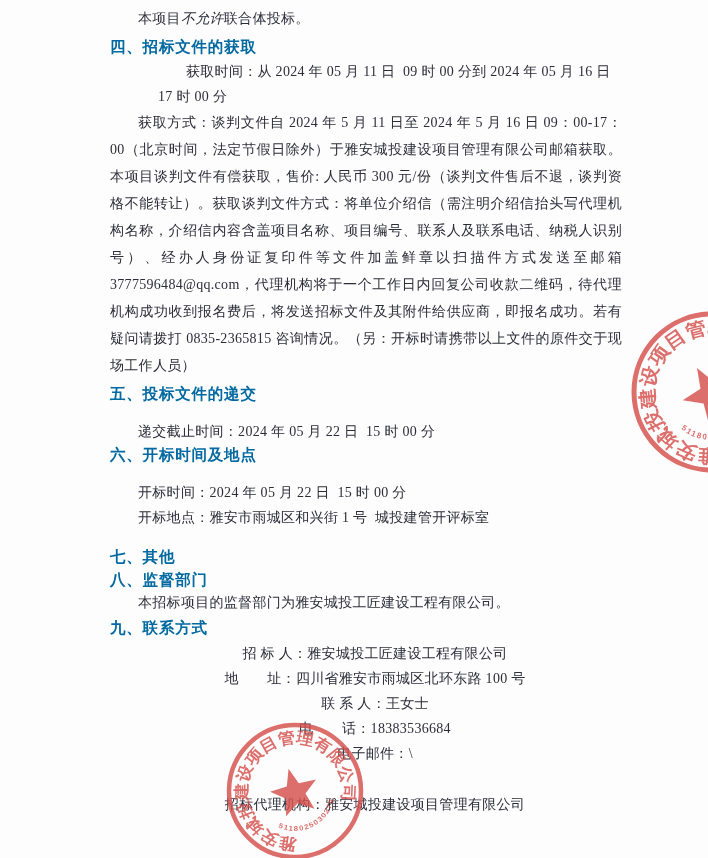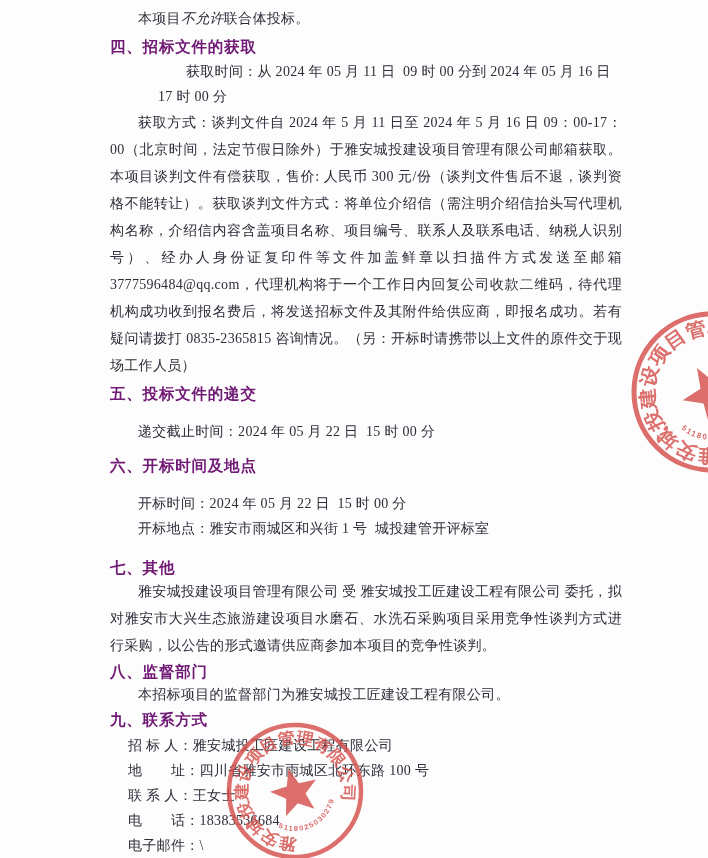--- a/index.html
+++ b/index.html
@@ -10,26 +10,26 @@
     color:#2d2d3a;
   }
   .page { position:absolute; inset:0; background:#fdfdfd; }
   .doc {
     position:absolute; left:110px; top:6px; width:512px;
     font-size:14px; letter-spacing:0.3px;
   }
   .ln { line-height:25px; margin:0; white-space:pre-wrap; }
   .para { line-height:27px; margin:0; text-align:justify;font-family:Liberation Serif, serif; }
   .ind { text-indent:28px; }
-  .ind2 { text-indent:18px; }
+  .ind2 { text-indent:18px;text-align:center; }
   .hd {
-    font-size:15.5px; font-weight:bold; color:#701a75;
+    font-size:15.5px; font-weight:bold; color:#0369a1;
     line-height:21px; margin:5px 0 0 0; letter-spacing:0.8px;
   }
-  .hd4 { margin-top:5px; } .hd5 { margin-top:4px; } .hd6 { margin-top:11px; }
+  .hd4 { margin-top:5px; } .hd5 { margin-top:4px; } .hd6 { margin-top:0; }
   .hd7 { margin-top:16px; } .hd8 { margin-top:2px; } .hd9 { margin-top:2px; }
   .mt1 { margin-top:15px; } .mt2 { margin-top:2px;margin-left:48px; } .mt3 { margin-top:3px; }
   .emph { font-style:italic; font-weight:normal; }
   .agency-line { margin-top:26px; }
   .seal { position:absolute; opacity:0.82; pointer-events:none; }
   .seal-bottom { left:222px; top:718px; }
   .seal-right  { left:622px; top:302px; }
   .seal text {
     font-family:"Liberation Sans", sans-serif;
     font-weight:bold;
@@ -48,21 +48,20 @@
     <p class="para ind">获取方式：谈判文件自 2024 年 5 月 11 日至 2024 年 5 月 16 日 09：00-17：00（北京时间，法定节假日除外）于雅安城投建设项目管理有限公司邮箱获取。本项目谈判文件有偿获取，售价: 人民币 300 元/份（谈判文件售后不退，谈判资格不能转让）。获取谈判文件方式：将单位介绍信（需注明介绍信抬头写代理机构名称，介绍信内容含盖项目名称、项目编号、联系人及联系电话、纳税人识别号）、经办人身份证复印件等文件加盖鲜章以扫描件方式发送至邮箱 3777596484@qq.com，代理机构将于一个工作日内回复公司收款二维码，待代理机构成功收到报名费后，将发送招标文件及其附件给供应商，即报名成功。若有疑问请拨打 0835-2365815 咨询情况。（另：开标时请携带以上文件的原件交于现场工作人员）</p>
 
     <h2 class="hd hd5">五、投标文件的递交</h2>
     <p class="ln ind mt1">递交截止时间：2024 年 05 月 22 日  15 时 00 分</p>
 
     <h2 class="hd hd6">六、开标时间及地点</h2>
     <p class="ln ind mt1">开标时间：2024 年 05 月 22 日  15 时 00 分</p>
     <p class="ln ind">开标地点：雅安市雨城区和兴街 1 号  城投建管开评标室</p>
 
     <h2 class="hd hd7">七、其他</h2>
-    <p class="para ind">雅安城投建设项目管理有限公司 受 雅安城投工匠建设工程有限公司 委托，拟对雅安市大兴生态旅游建设项目水磨石、水洗石采购项目采用竞争性谈判方式进行采购，以公告的形式邀请供应商参加本项目的竞争性谈判。</p>
 
     <h2 class="hd hd8">八、监督部门</h2>
     <p class="ln ind">本招标项目的监督部门为雅安城投工匠建设工程有限公司。</p>
 
     <h2 class="hd hd9">九、联系方式</h2>
     <p class="ln ind2 mt3">招 标 人：雅安城投工匠建设工程有限公司</p>
     <p class="ln ind2">地　　址：四川省雅安市雨城区北环东路 100 号</p>
     <p class="ln ind2">联 系 人：王女士</p>
     <p class="ln ind2">电　　话：18383536684</p>
     <p class="ln ind2">电子邮件：\</p>

